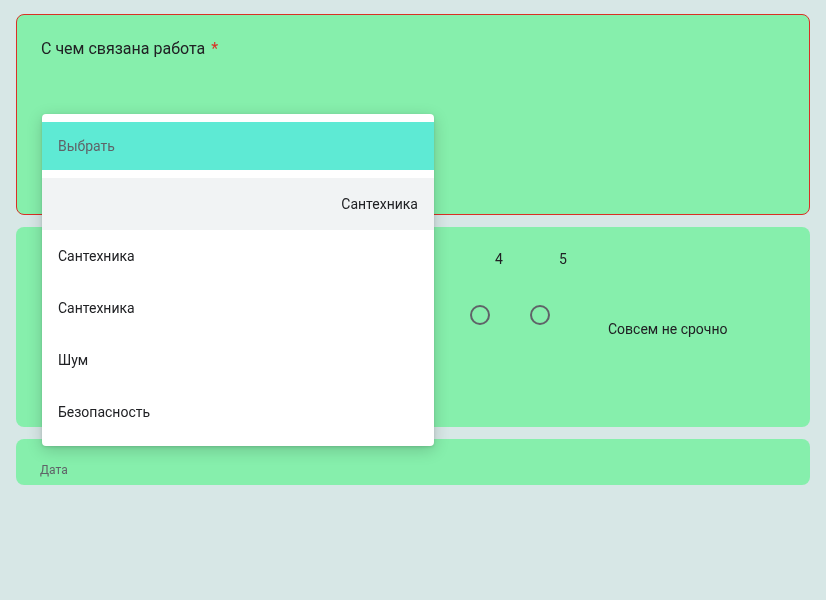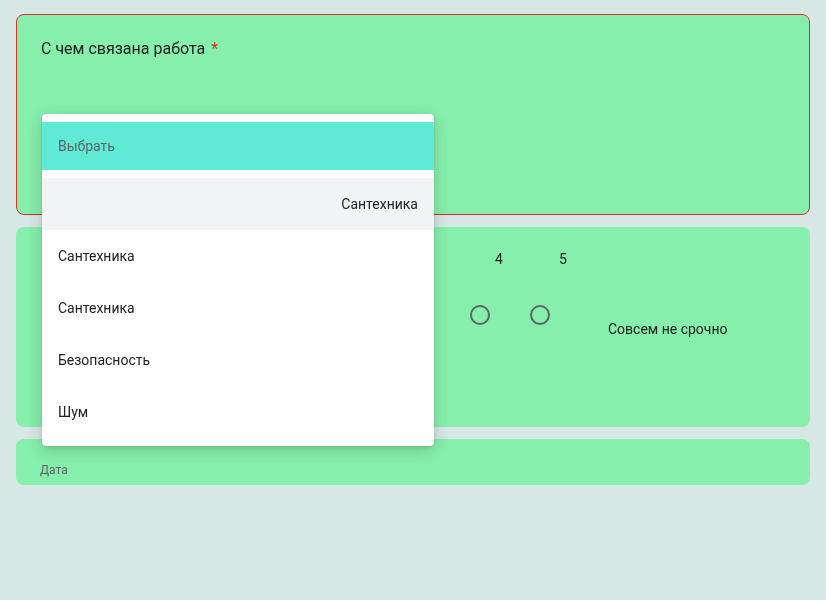--- a/index.html
+++ b/index.html
@@ -129,15 +129,15 @@
 
 <div class="card card-date">
   <div class="date-label">Дата</div>
 </div>
 
 <div class="dropdown-popup">
   <div class="dropdown-selected-label">Выбрать</div>
   <div class="dropdown-option dropdown-option-hovered">Сантехника</div>
   <div class="dropdown-option">Сантехника</div>
   <div class="dropdown-option">Сантехника</div>
+  <div class="dropdown-option">Шум</div>
   <div class="dropdown-option">Безопасность</div>
-  <div class="dropdown-option">Шум</div>
 </div>
 
 </body></html>

